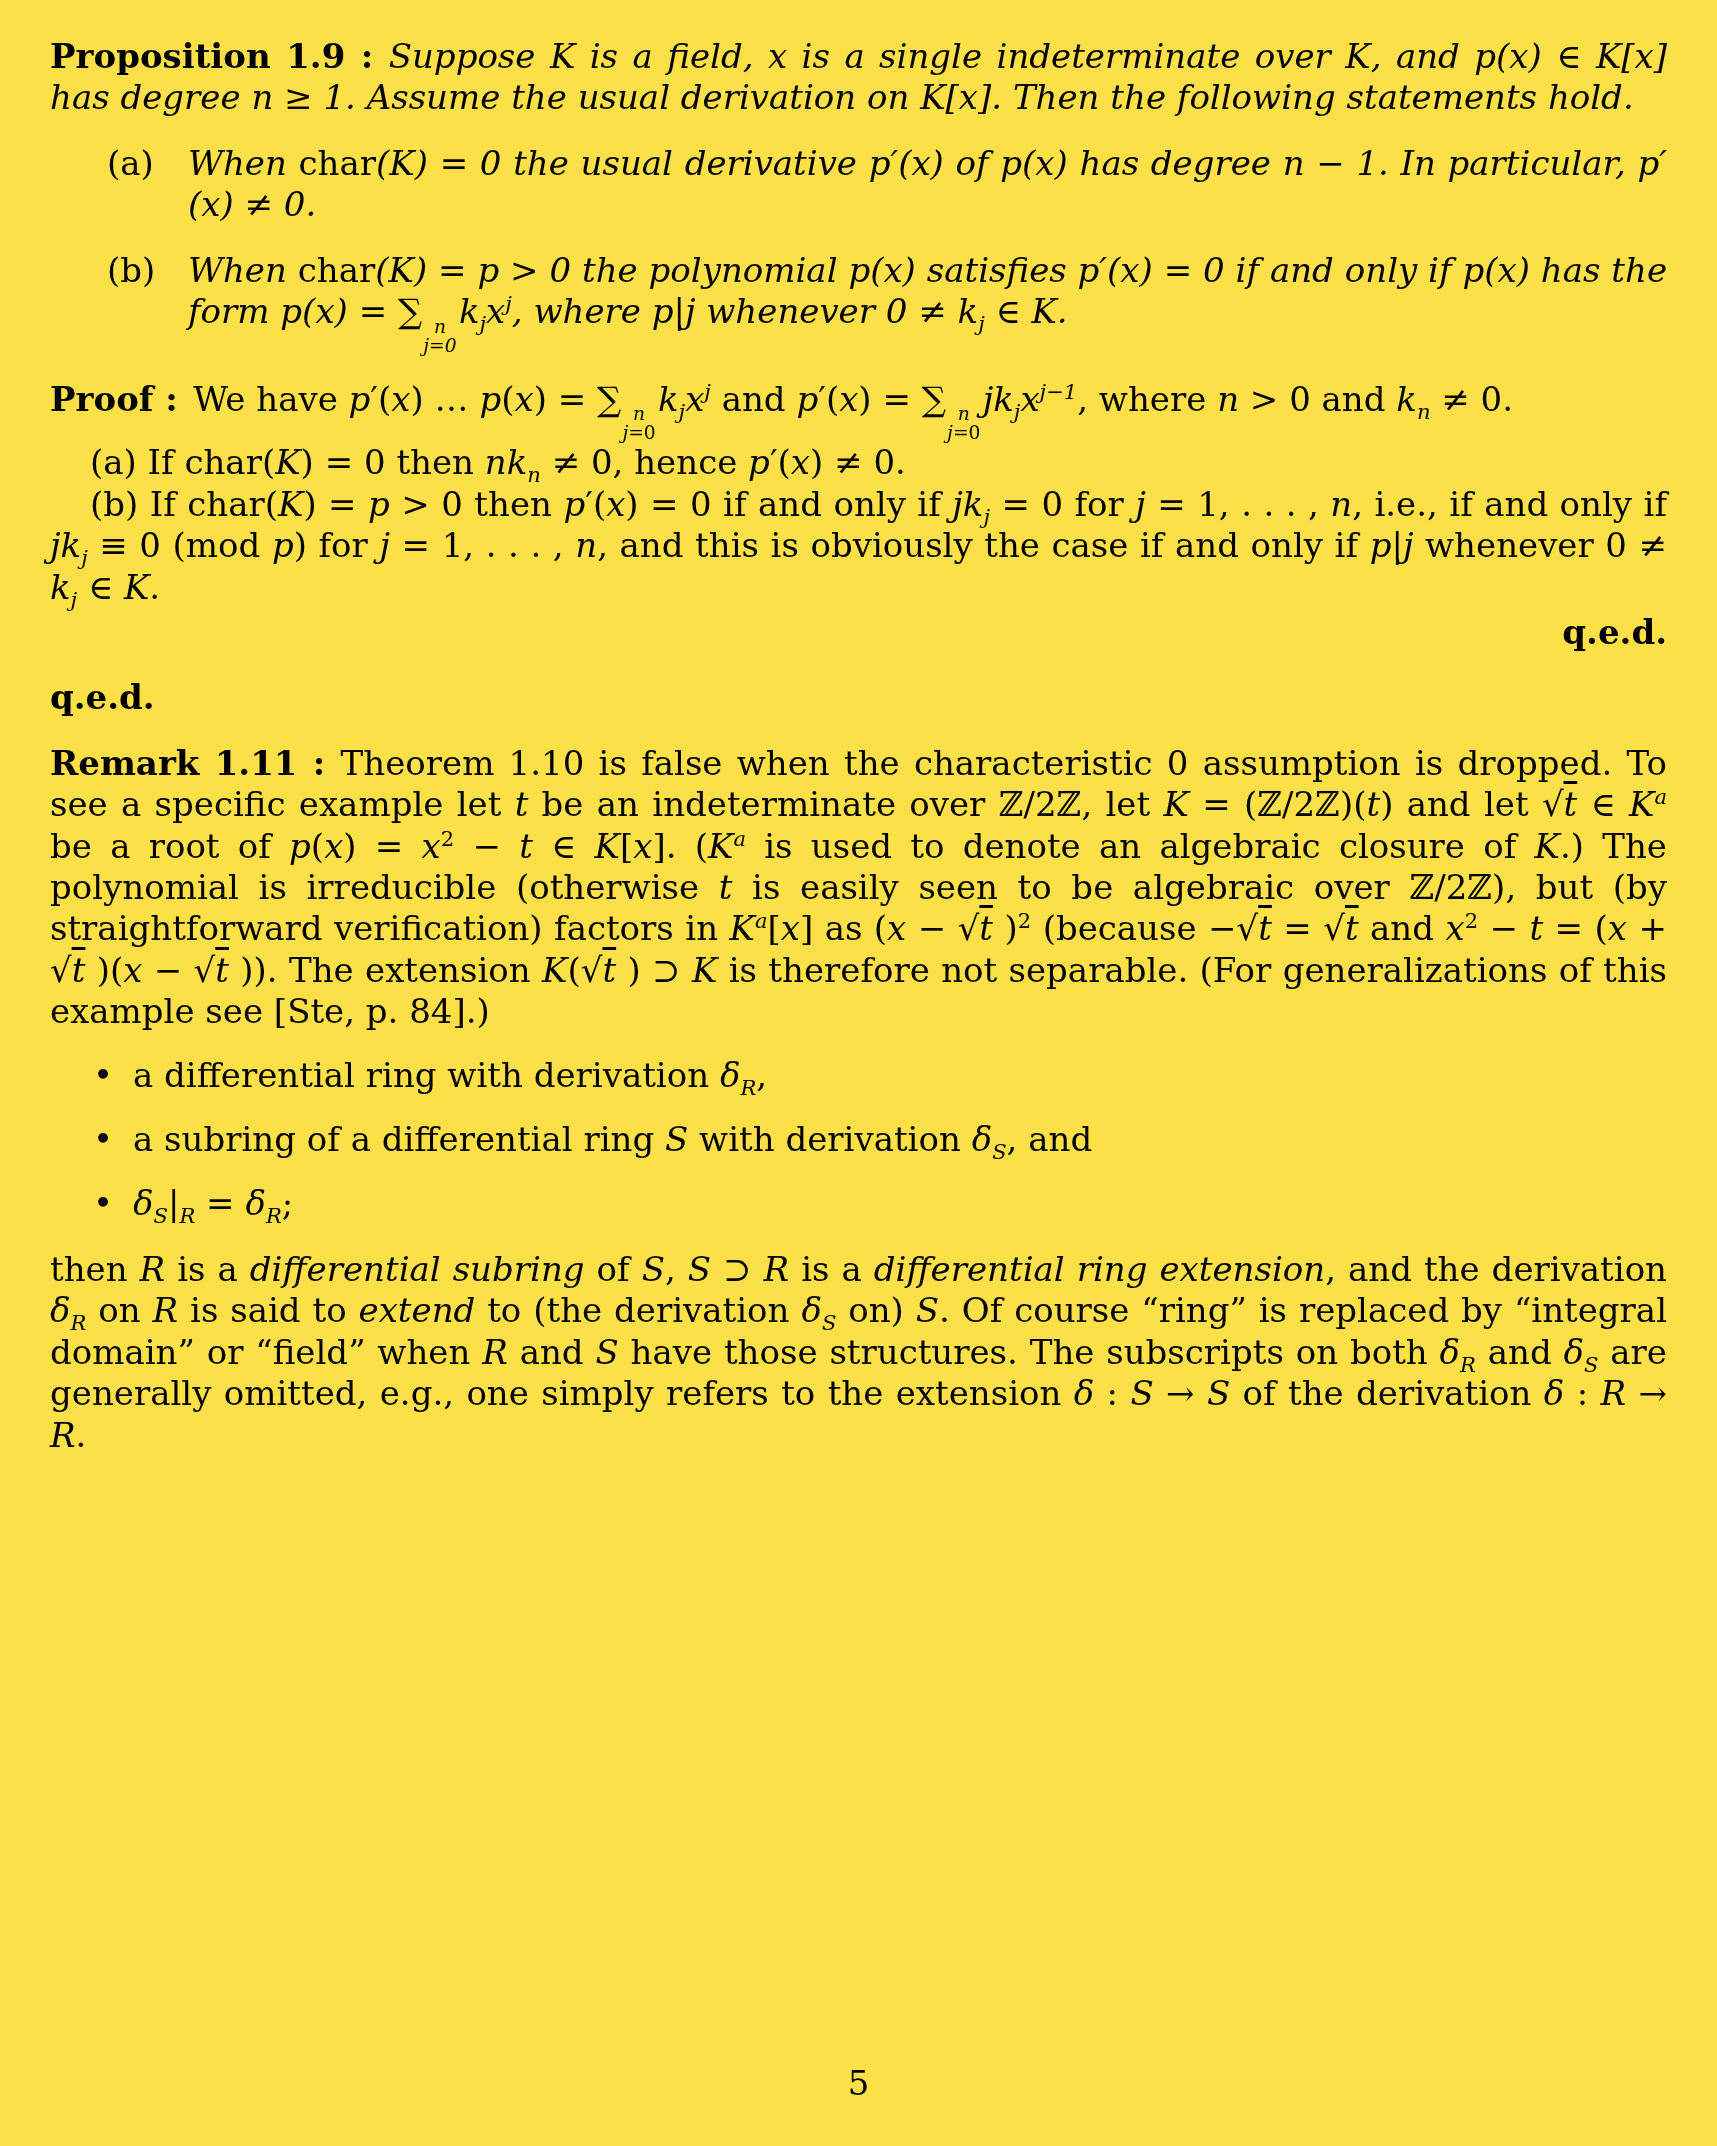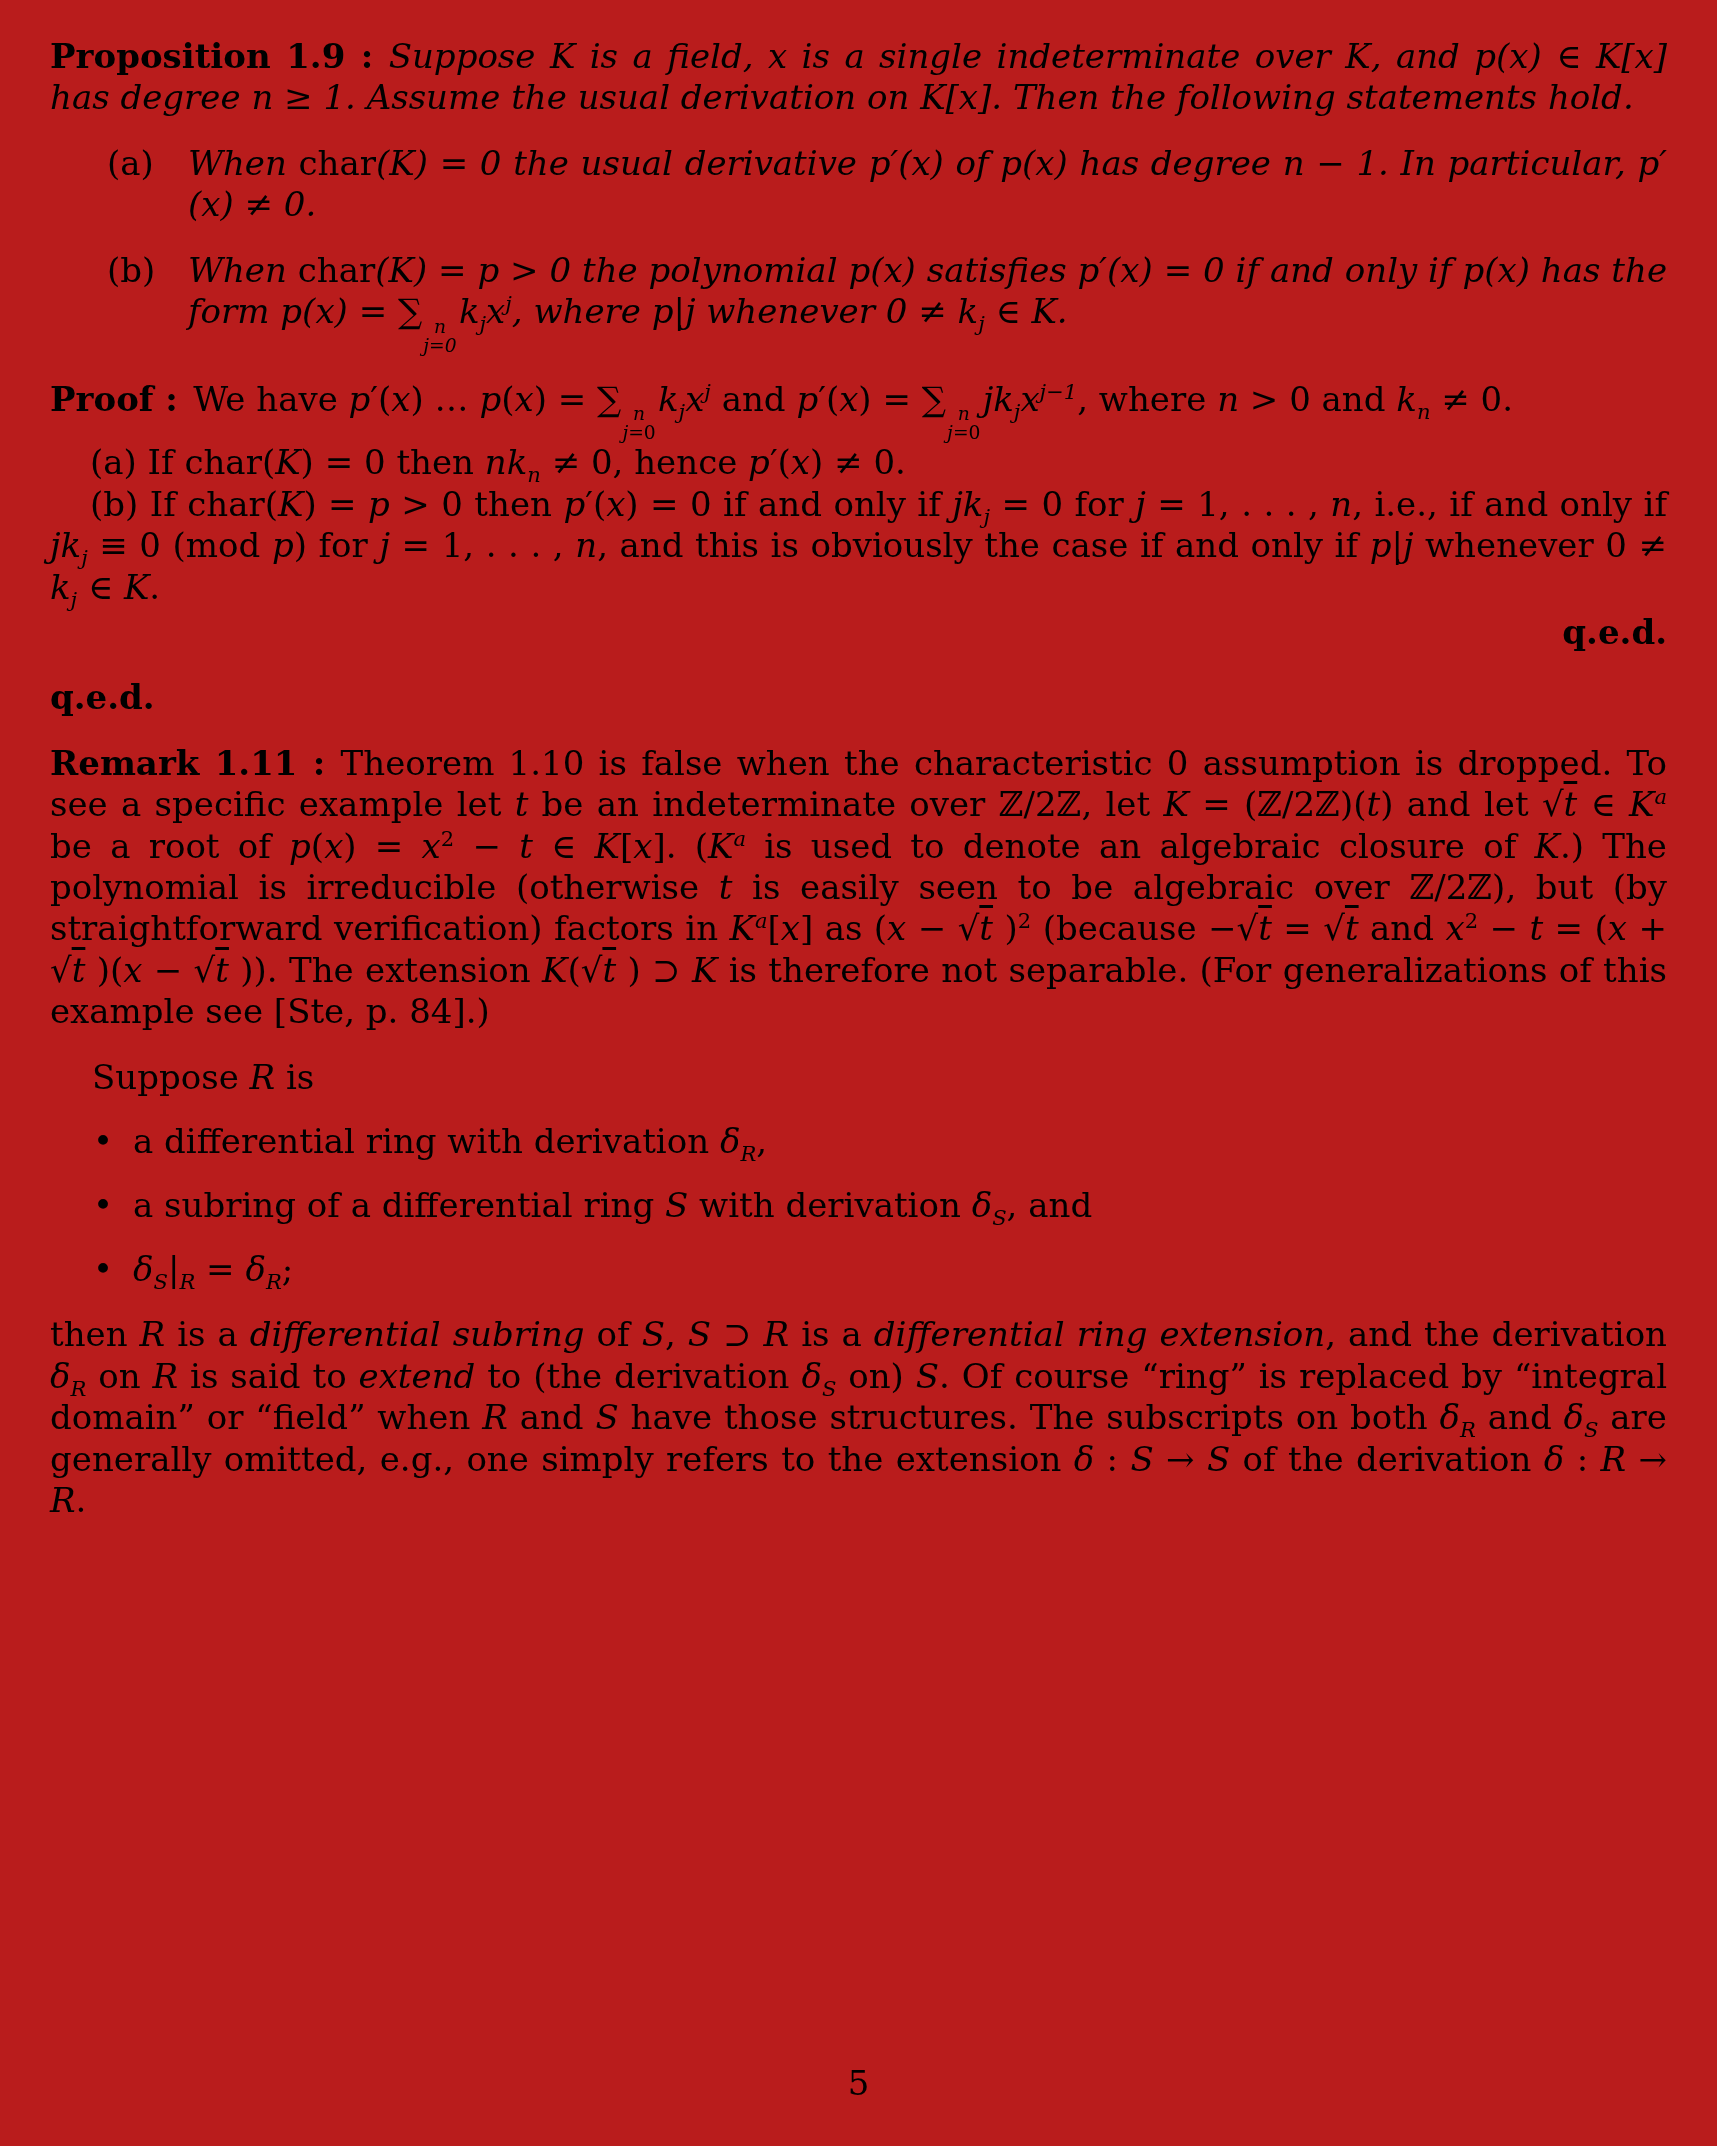--- a/index.html
+++ b/index.html
@@ -1,21 +1,21 @@
 <!DOCTYPE html>
 <html style="font-size:14px"><head>
 <meta charset="utf-8">
 <style>
   html, body { margin: 0; padding: 0; background: #ffffff; }
   .page {
     width: 1717px;
     min-height: 2146px;
     box-sizing: border-box;
     padding: 36px 50px 42px 50px;
-    background: #b91c1c;
+    background: #fde047;
     color: #000000;
     font-family: "DejaVu Serif", "Liberation Serif", serif;
     font-size: 34px;
     line-height: 1.22;
     display: flex;
     flex-direction: column;
   }
   p { margin: 0; }
   .para { text-align: justify; }
   .vspace { margin-top: 24px; }
@@ -80,21 +80,20 @@
 
   <p class="qed">q.e.d.</p>
 
 
   <p class="proofline vspace">
       <b>q.e.d.</b>
     </p>
 
   <p class="para vspace"><b class="plabel">Remark 1.11 :</b><span>Theorem 1.10 is false when the characteristic 0 assumption is dropped. To see a specific example let <i>t</i> be an indeterminate over ℤ/2ℤ, let <i>K</i> = (ℤ/2ℤ)(<i>t</i>) and let √<span class="ol"><i>t</i></span> ∈ <i>K<sup>a</sup></i> be a root of <i>p</i>(<i>x</i>) = <i>x</i><sup>2</sup> − <i>t</i> ∈ <i>K</i>[<i>x</i>]. (<i>K<sup>a</sup></i> is used to denote an algebraic closure of <i>K</i>.) The polynomial is irreducible (otherwise <i>t</i> is easily seen to be algebraic over ℤ/2ℤ), but (by straightforward verification) factors in <i>K<sup>a</sup></i>[<i>x</i>] as (<i>x</i> − √<span class="ol"><i>t</i></span> )<sup>2</sup> (because −√<span class="ol"><i>t</i></span> = √<span class="ol"><i>t</i></span> and <i>x</i><sup>2</sup> − <i>t</i> = (<i>x</i> + √<span class="ol"><i>t</i></span> )(<i>x</i> − √<span class="ol"><i>t</i></span> )). The extension <i>K</i>(√<span class="ol"><i>t</i></span> ) ⊃ <i>K</i> is therefore not separable. (For generalizations of this example see [Ste, p. 84].)</span></p>
 
-  <p class="suppose vspace">Suppose <i>R</i> is</p>
 
   <div class="bullet-item">
     <span class="bullet-mark">•</span>
     <span class="bullet-body">a differential ring with derivation <i>δ<sub>R</sub></i>,</span>
   </div>
 
   <div class="bullet-item">
     <span class="bullet-mark">•</span>
     <span class="bullet-body">a subring of a differential ring <i>S</i> with derivation <i>δ<sub>S</sub></i>, and</span>
   </div>

